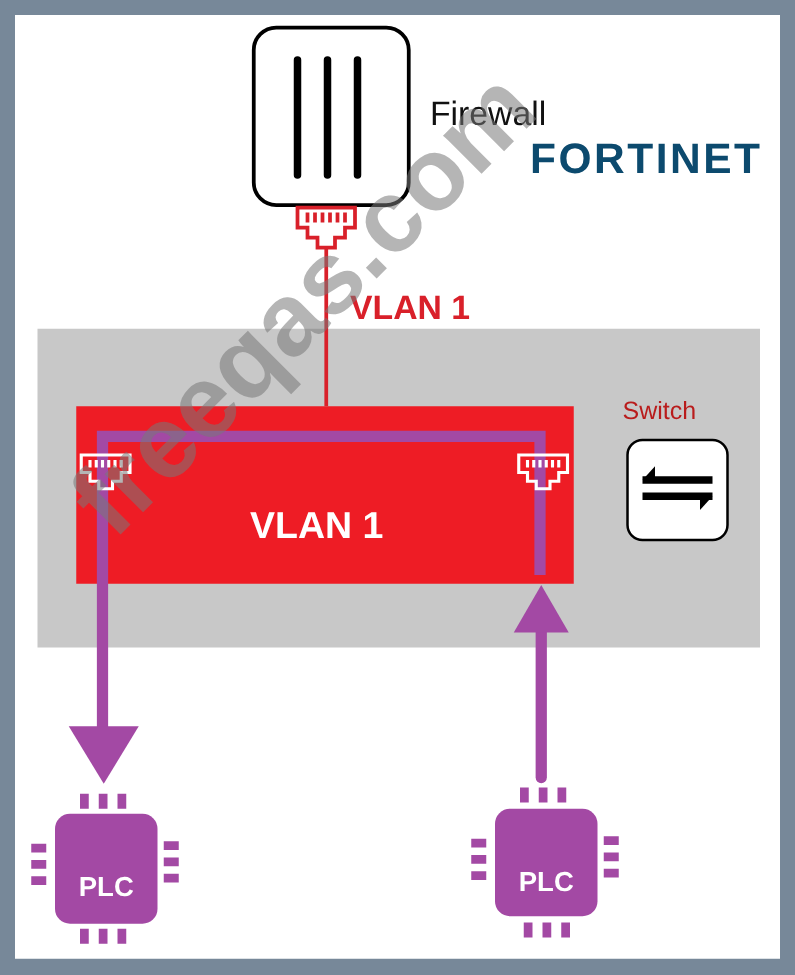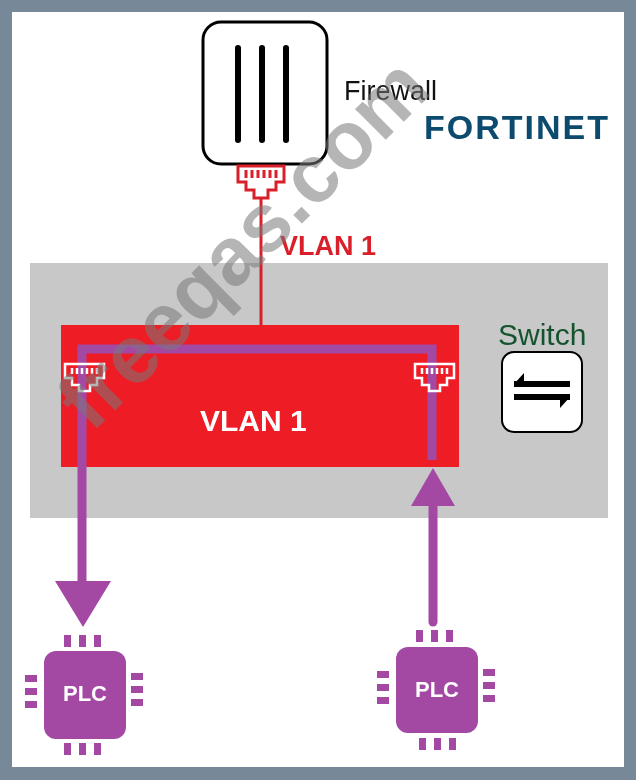--- a/index.html
+++ b/index.html
@@ -9,23 +9,23 @@
       font-family: "Liberation Sans", sans-serif;
     }
     .canvas {
       position: absolute; left: 12px; top: 12px; width: 612px; height: 755px;
       background: #ffffff; overflow: visible;
     }
     .abs { position: absolute; }
     .firewall-label { left: 332px; top: 64px; font-size: 27px; color: #111; text-align: center; }
     .brand-logo { left: 412px; top: 96px; font-size: 34px; font-weight: bold; letter-spacing: 2px; color: #0c4a6e; white-space: nowrap; }
     .vlan-uplink-label { left: 268px; top: 219px; font-size: 27px; font-weight: bold; color: #d9202a; }
-    .switch-label { left: 486px; top: 306px; font-size: 30px; color: #14532d; }
+    .switch-label { left: 486px; top: 306px; font-size: 20px; color: #b91c1c; }
     .vlan-inner-label { left: 188px; top: 392px; font-size: 30px; font-weight: bold; color: #ffffff; }
-    .plc-label { font-size: 22px; font-weight: bold; color: #ffffff; width: 68px; text-align: center; }
+    .plc-label { font-size: 22px; font-weight: bold; color: #ffffff; width: 68px; text-align: center; margin-top: 16px; }
     svg.diagram { position: absolute; left: 0; top: 0; }
     .watermark { position: absolute; left: 60px; top: 355px; font-size: 82px; font-weight: bold; color: rgba(120,120,120,0.55); transform: rotate(-45deg); transform-origin: left center; white-space: nowrap; }
   </style>
 </head>
 <body>
 
 <div class="canvas">
   <svg class="diagram" width="636" height="780" viewBox="0 0 636 780" style="left:-12px;top:-12px;">
 
     <rect x="30" y="263" width="578" height="255" fill="#c8c8c8"></rect>

